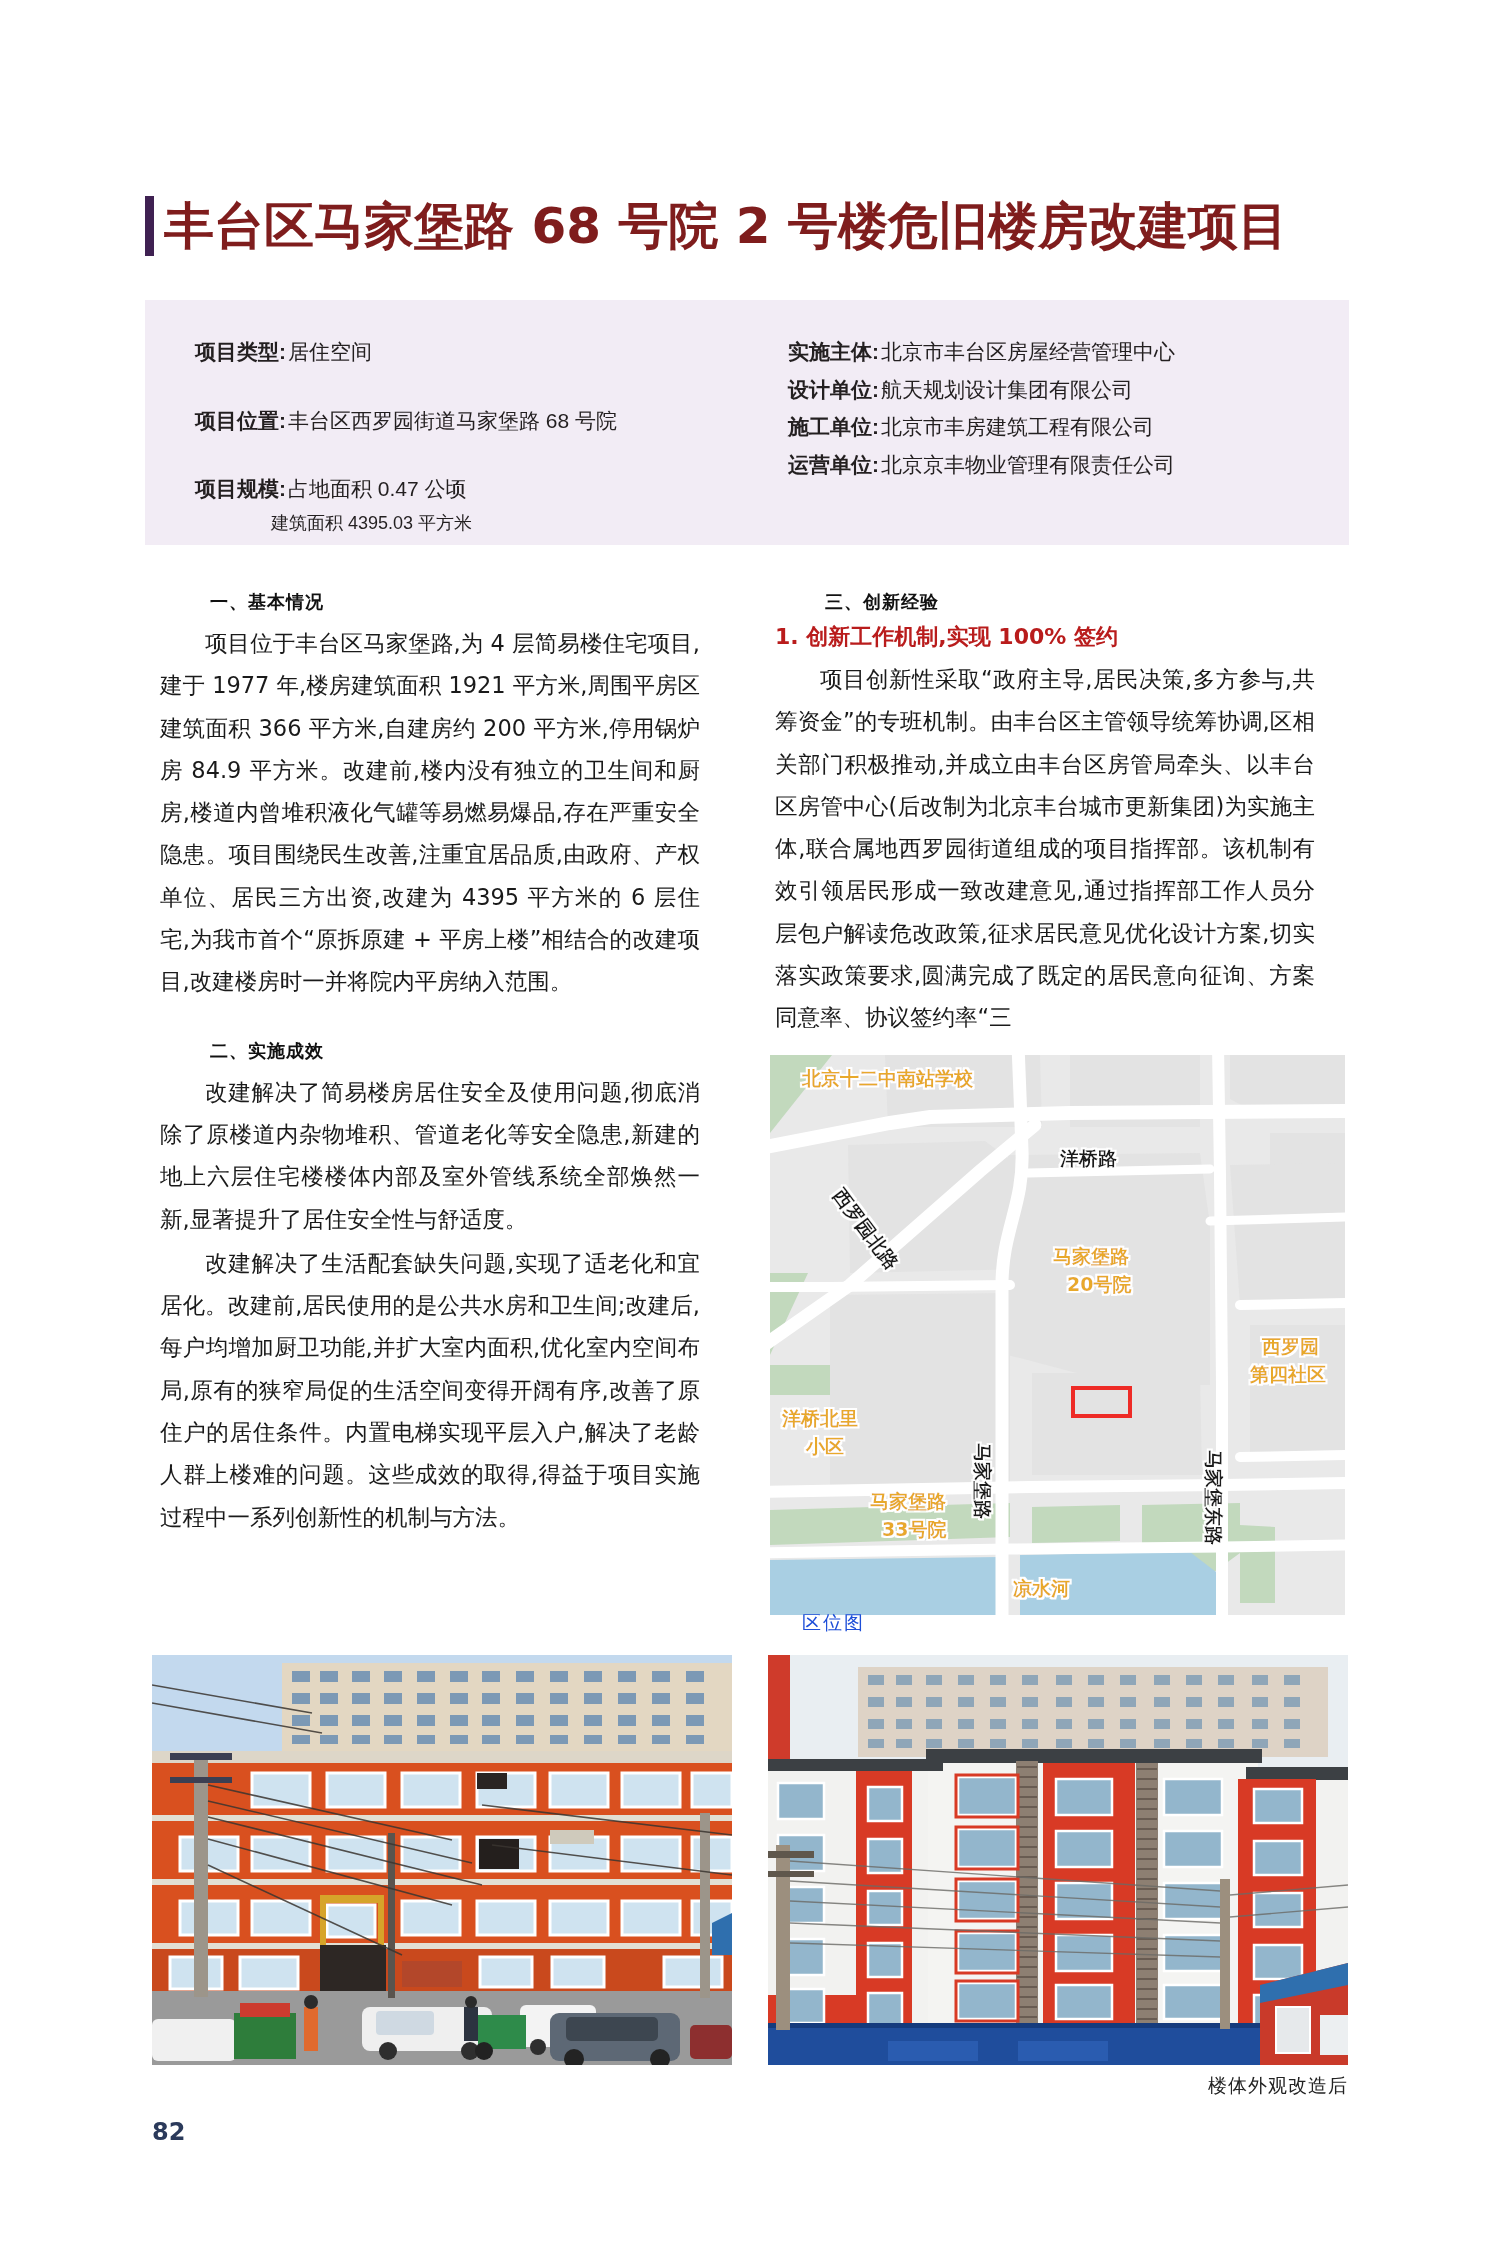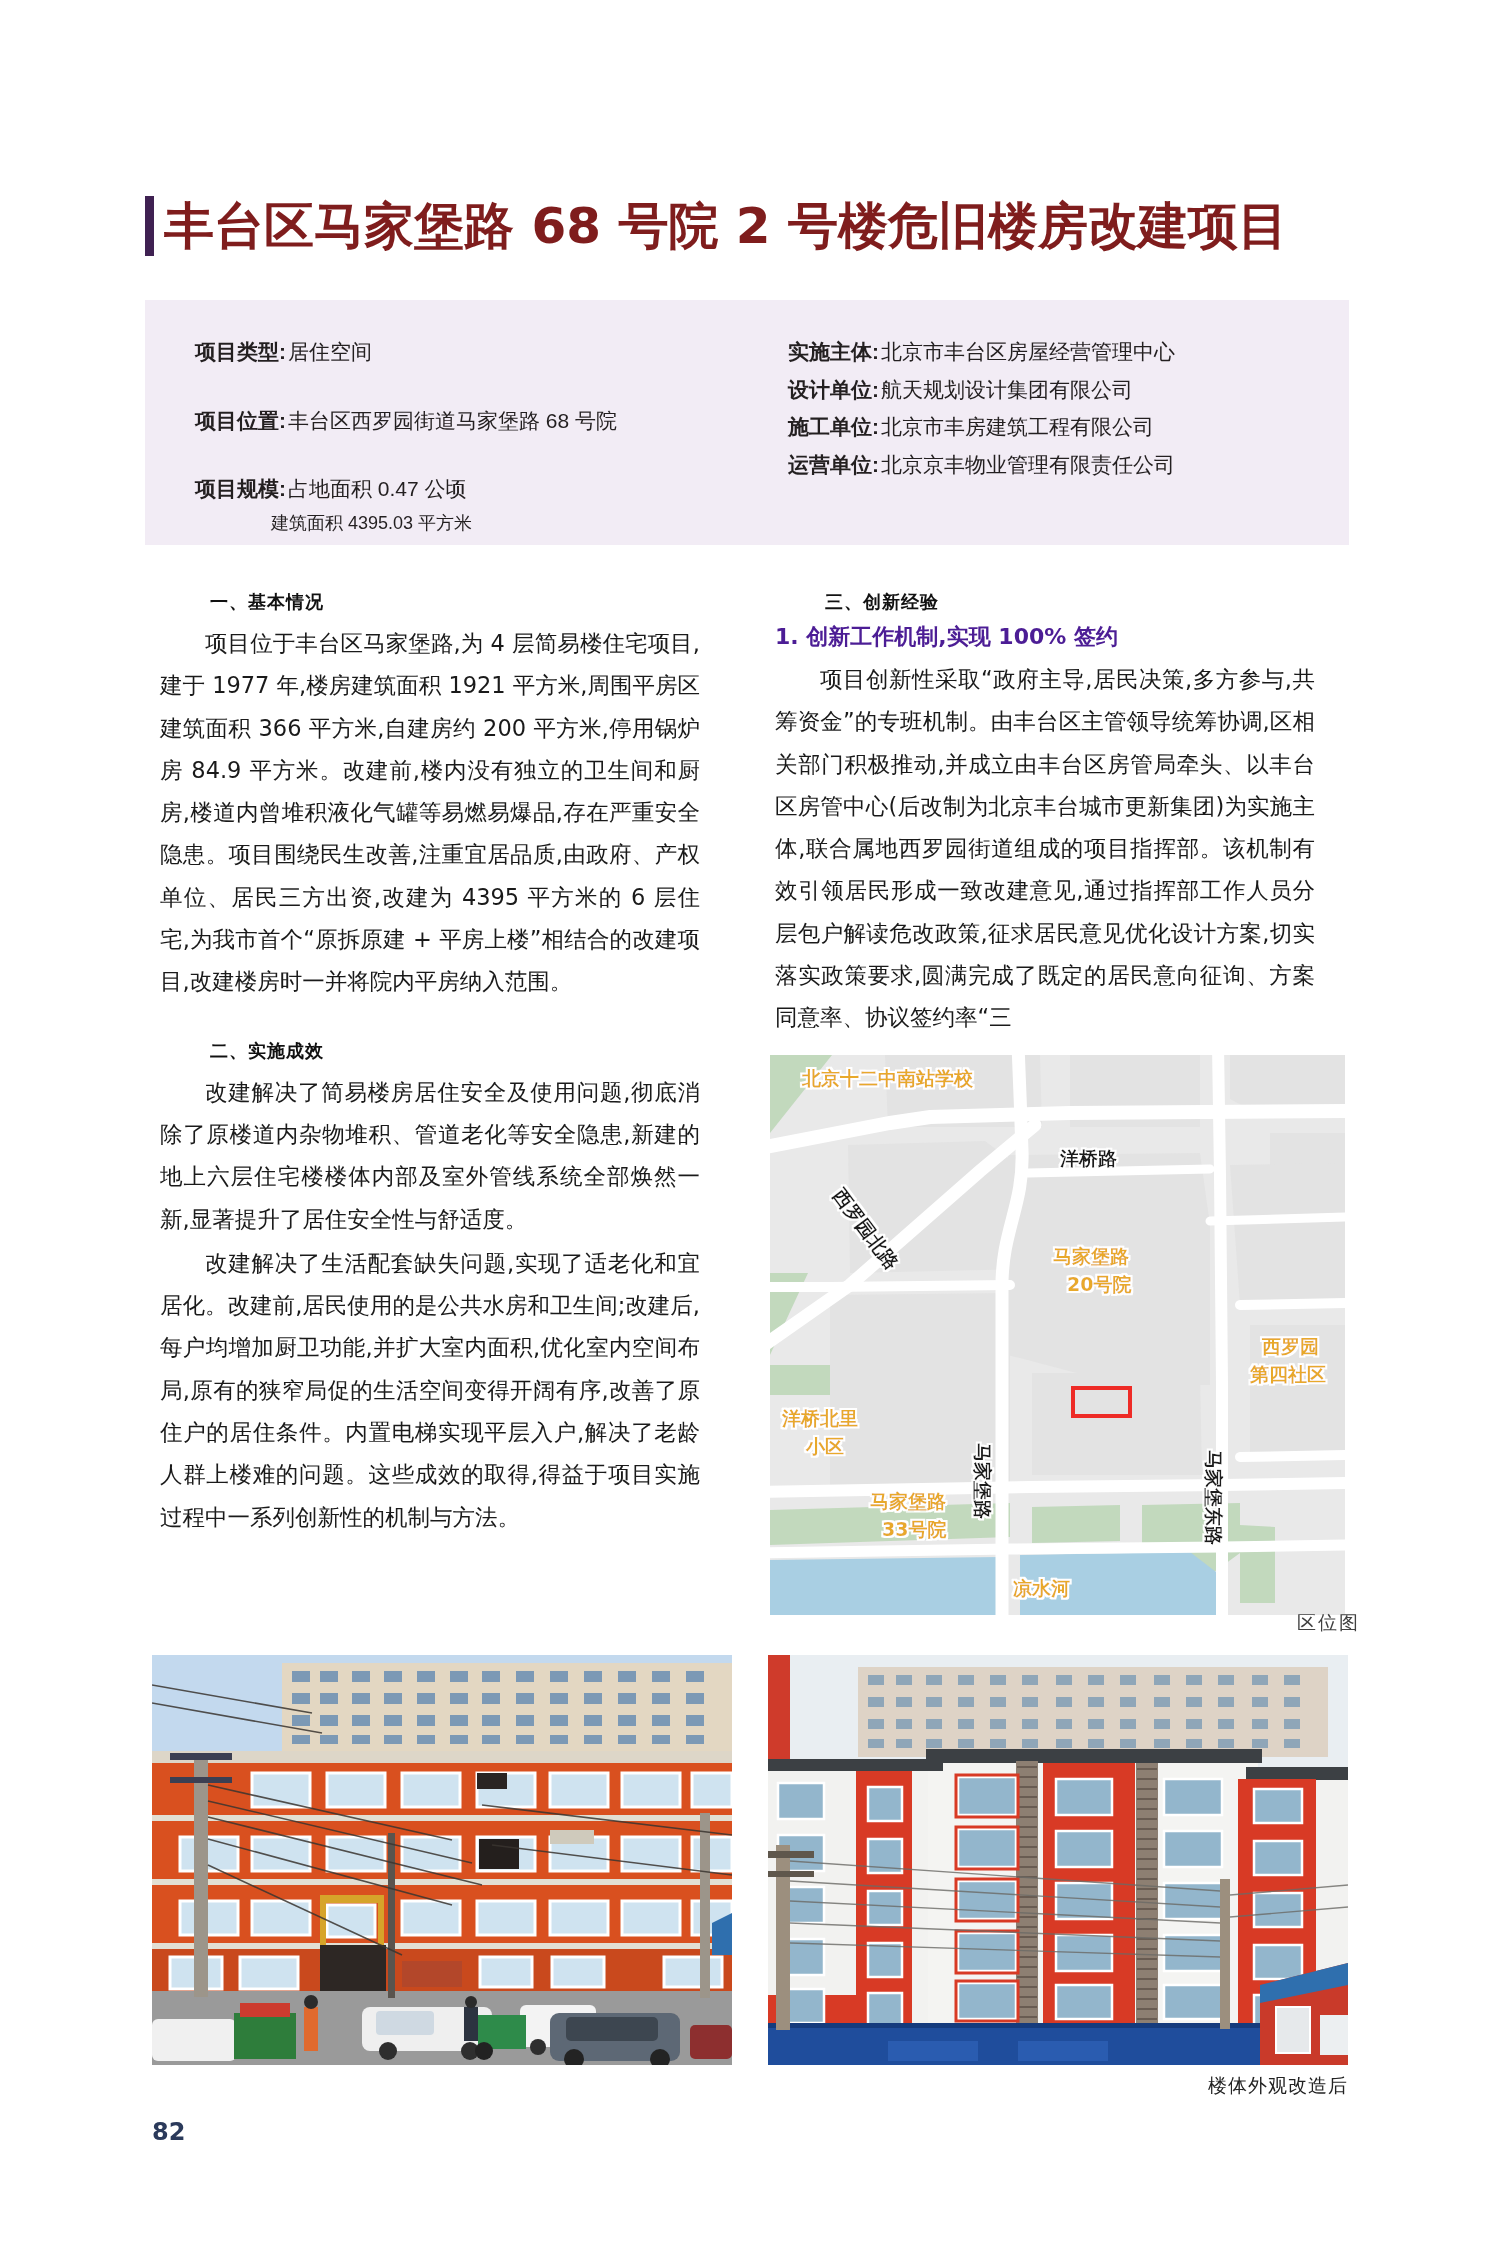--- a/index.html
+++ b/index.html
@@ -39,38 +39,38 @@
   
   .col{position:absolute;top:590px;width:540px;}
   .col-left{left:160px;}
   .col-right{left:775px;}
   .sec-h{
     font-size:18px;font-weight:700;color:#111;
     margin:0 0 8px 50px;letter-spacing:1px;
     font-family:"DejaVu Sans","Liberation Sans",sans-serif;
   }
   .sub-h{
-    font-size:22px;font-weight:700;color:#4c1d95;
+    font-size:22px;font-weight:700;color:#b91c1c;
     margin:2px 0 6px 0;letter-spacing:0px;
     font-family:"DejaVu Sans","Liberation Sans",sans-serif;
   }
   .para{
     font-size:22.5px;color:#1a1a1a;line-height:1.88;
     text-align:justify;text-justify:inter-ideograph;
     text-indent:2em;margin:0 0 2px 0;
     font-family:"DejaVu Sans","Liberation Sans",sans-serif;
   }
   .gap{height:34px;}
 
   
   .map-wrap{position:absolute;left:770px;top:1055px;width:575px;height:560px;}
   .map-svg{display:block;width:575px;height:560px;}
   .map-caption{
-    position:absolute;left:785px;top:1610px;width:575px;
-    text-align:right;font-size:19px;color:#404040;
+    position:absolute;left:802px;top:1610px;width:575px;
+    font-size:19px;color:#1d4ed8;
     font-family:"DejaVu Sans","Liberation Sans",sans-serif;letter-spacing:2px;
   }
 
   
   .photo{position:absolute;overflow:hidden;}
   .photo-left{left:152px;top:1655px;width:580px;height:410px;}
   .photo-right{left:768px;top:1655px;width:580px;height:410px;}
   .ph-cap{
     position:absolute;top:2073px;font-size:19px;color:#222;letter-spacing:1px;
     font-family:"DejaVu Sans","Liberation Sans",sans-serif;

